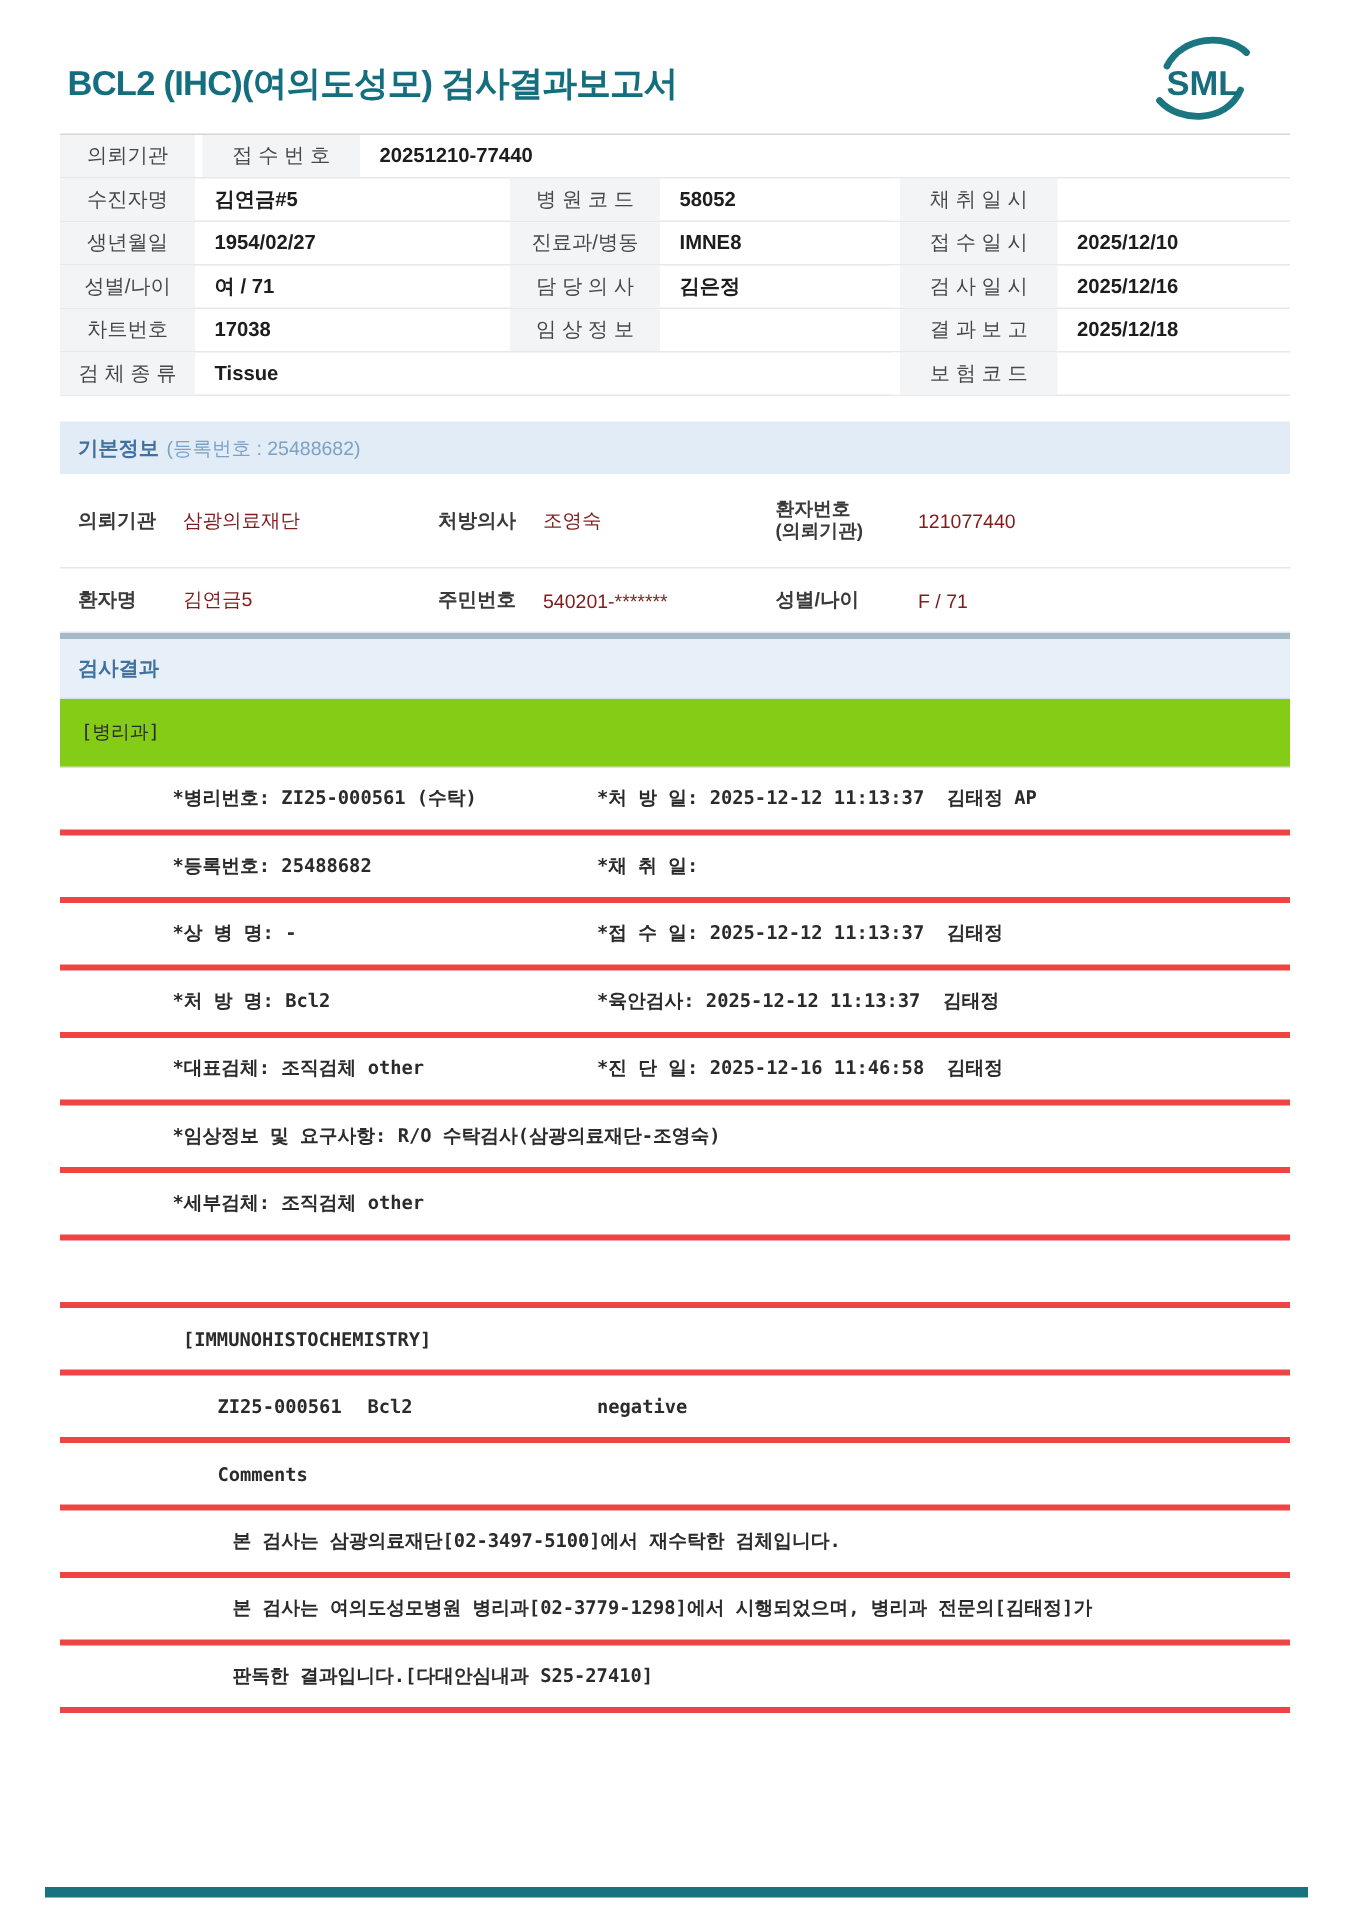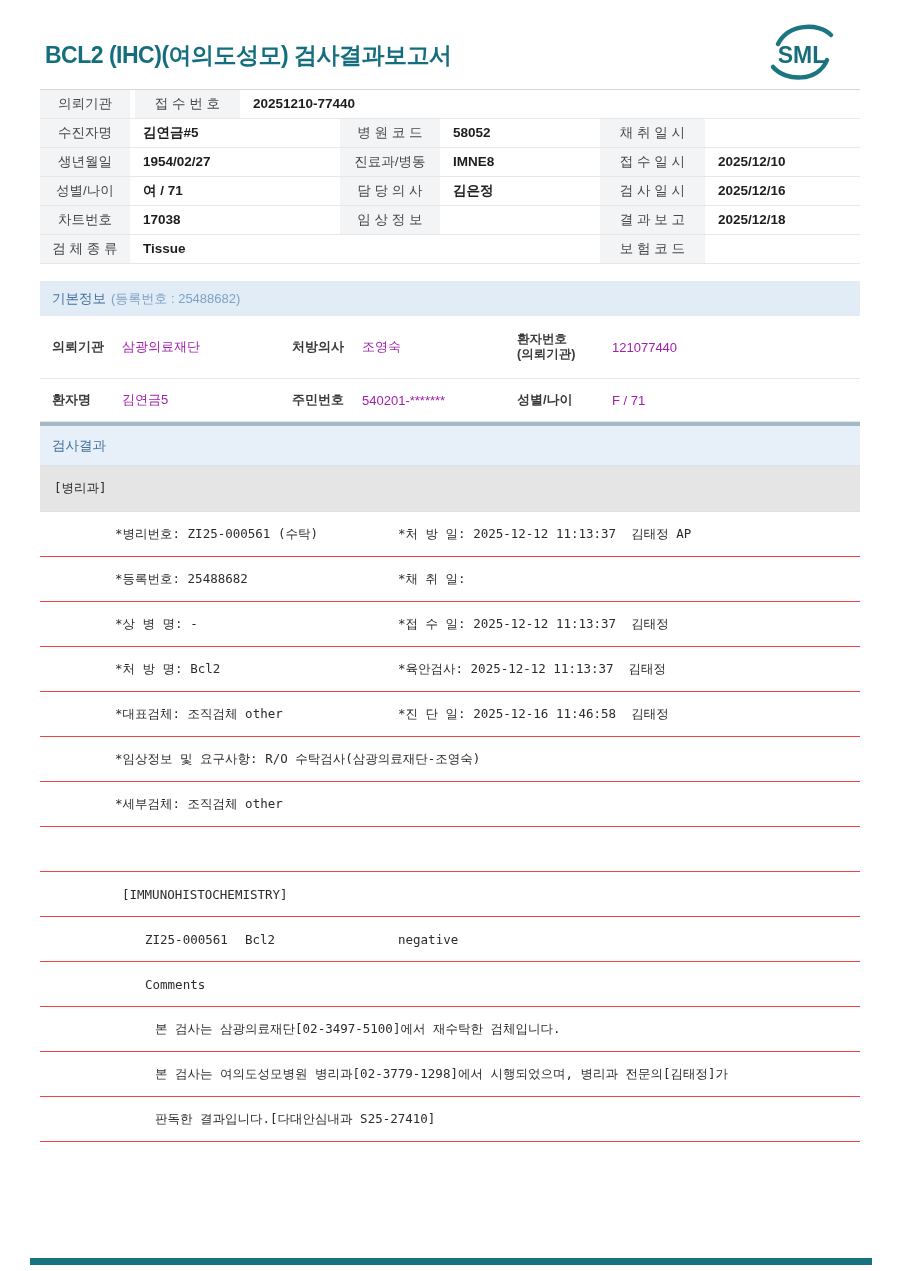--- a/index.html
+++ b/index.html
@@ -18,38 +18,38 @@
   .prow { display:flex; height:29px; border-bottom:1px solid #e8e8e8; }
   .plabel { background:#f2f4f6; color:#474747; font-size:13.5px; text-align:center; line-height:28px; letter-spacing:0px; }
   .pvalue { padding-left:13px; font-weight:700; color:#1d1d1d; font-size:13.5px; line-height:28px; white-space:pre; }
   .w1 { width:90px; } .w2 { width:210px; } .w3 { width:100px; } .w4 { width:155px; }
   .wgap { width:5px; background:#fff; } .w5 { width:105px; } .w6 { width:155px; }
   .wspan { width:465px; }
 
   
   .binfo { position:absolute; left:40px; top:281px; width:820px; }
   .bheader { height:35px; background:#e2ecf6; display:flex; align-items:center; padding-left:12px; }
-  .btitle { font-size:13.5px; font-weight:normal; color:#41719f; }
+  .btitle { font-size:13.5px; font-weight:bold; color:#41719f; }
   .breg { font-size:13px; color:#7da2c6; margin-left:5px; }
   .brow { display:flex; align-items:center; padding-left:12px; border-bottom:1px solid #e3e7ea; }
   .row-a { height:63px; } .row-b { height:43px; }
   .bcol { display:flex; align-items:center; }
   .c1 { width:240px; } .c2 { width:225px; } .c3 { flex:1; }
   .blabel { font-size:13px; font-weight:bold; color:#3a3a3a; width:70px; }
   .blabel2 { font-size:12.5px; font-weight:bold; color:#3a3a3a; width:95px; line-height:15px; display:flex; flex-direction:column; }
-  .bvalue { font-size:13px; color:#a21caf; white-space:pre; }
+  .bvalue { font-size:13px; color:#7f1d1d; white-space:pre; }
 
   
   .divider { position:absolute; left:40px; top:422px; width:820px; height:4px; background:#a5b9c6; }
 
   
   .results { position:absolute; left:40px; top:426px; width:820px; }
   .rheader { height:40px; background:#e7f0f8; display:flex; align-items:center; padding-left:12px; border-bottom:1px solid #d9e2ea; }
-  .dept-row { height:46px; background:#e5e5e5; border-bottom:1px solid #e0e0db; display:flex; align-items:center; padding-left:14px; }
-  .rrow { position:relative; height:45px; border-bottom:1px solid #ef4444; display:flex; align-items:center; }
+  .dept-row { height:46px; background:#84cc16; border-bottom:1px solid #e0e0db; display:flex; align-items:center; padding-left:14px; }
+  .rrow { position:relative; height:45px; border-bottom:4px solid #ef4444; display:flex; align-items:center;font-weight:bold; }
   .mono { font-family:"DejaVu Sans Mono", monospace; font-size:12.5px; color:#2b2b2b; white-space:pre; }
   .left-col { margin-left:75px; }
   .right-col { position:absolute; left:358px; }
   .ind-immuno { margin-left:82px; }
   .res-no { margin-left:105px; }
   .res-test { position:absolute; left:205px; }
   .res-val { position:absolute; left:358px; }
   .ind-comments { margin-left:105px; }
   .ind-comment { margin-left:115px; }
 

